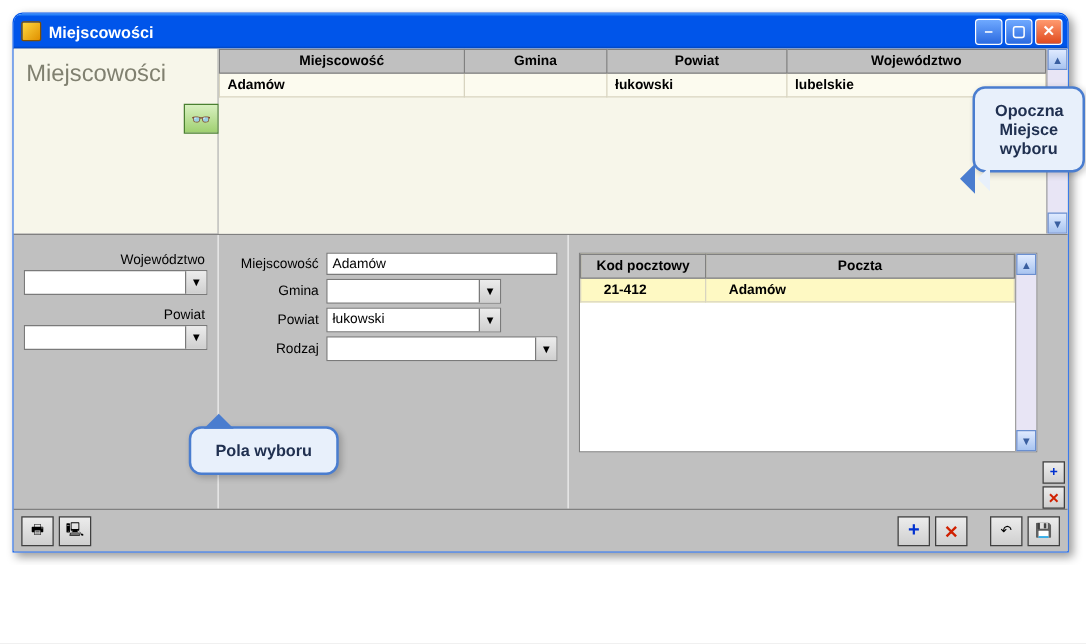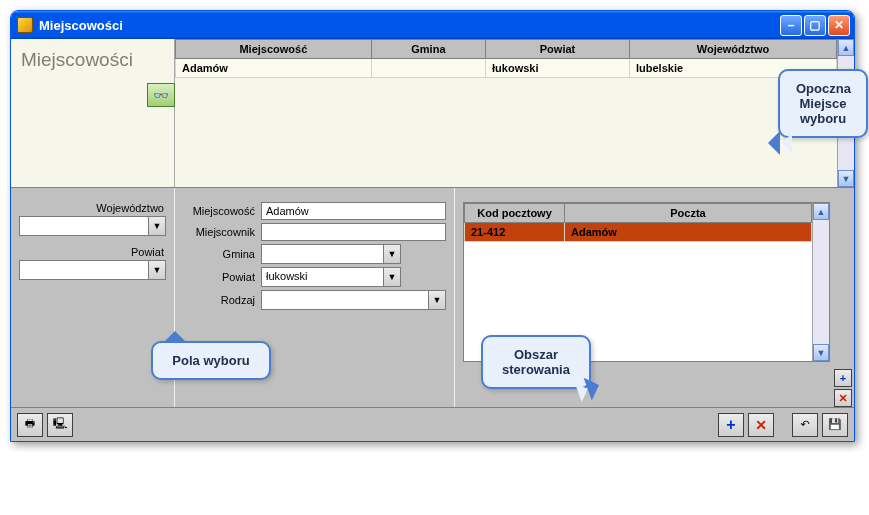--- a/index.html
+++ b/index.html
@@ -163,33 +163,33 @@
 .form-row .combo { flex:1; height:20px; }
 
 .lower-right {
   flex:1;
   padding:14px 24px 8px 8px;
   position:relative;
 }
 table.post {
   width:100%;
   border-collapse:collapse;
-  background:#c2410c;
+  background:#fef9c3;
   font-size:11px;
 }
 table.post th {
   background:#c0c0c0;
   border:1px solid #808080;
   padding:3px 6px;
   font-weight:bold;
   text-align:center;
 }
 table.post td {
   border:1px solid #d8d4c0;
-  padding:3px 6px;
+  padding:3px 18px;
 }
 .post-wrap {
   background:#fff;
   border:1px solid #808080;
   height:160px;
   position:relative;
 }
 .post-wrap .vscroll { top:0; }
 .mini-btns {
   position:absolute;
@@ -343,26 +343,20 @@
       </div>
 
       <div class="lower-mid">
         <div class="form-row">
           <label>Miejscowość</label>
           <div class="field">
               <span>Adamów</span>
             </div>
         </div>
         <div class="form-row">
-          <label>Miejscownik</label>
-          <div class="field">
-              <span></span>
-            </div>
-        </div>
-        <div class="form-row">
           <label>Gmina</label>
           <div class="combo" style="flex:0 0 140px">
             <div class="txt"></div>
             <div class="cbtn">▼</div>
           </div>
         </div>
         <div class="form-row">
           <label>Powiat</label>
           <div class="combo" style="flex:0 0 140px">
             <div class="txt">łukowski</div>
@@ -429,18 +423,13 @@
   <div class="callout c1">
     <div class="tail"></div>
     <span>Opoczna</span><br>
     <span>Miejsce</span><br>
     <span>wyboru</span>
   </div>
   <div class="callout c2">
     <div class="tail"></div>
     <span>Pola wyboru</span>
   </div>
-  <div class="callout c3">
-    <div class="tail"></div>
-    <span>Obszar</span><br>
-    <span>sterowania</span>
-  </div>
 </div>
 
 </body></html>

